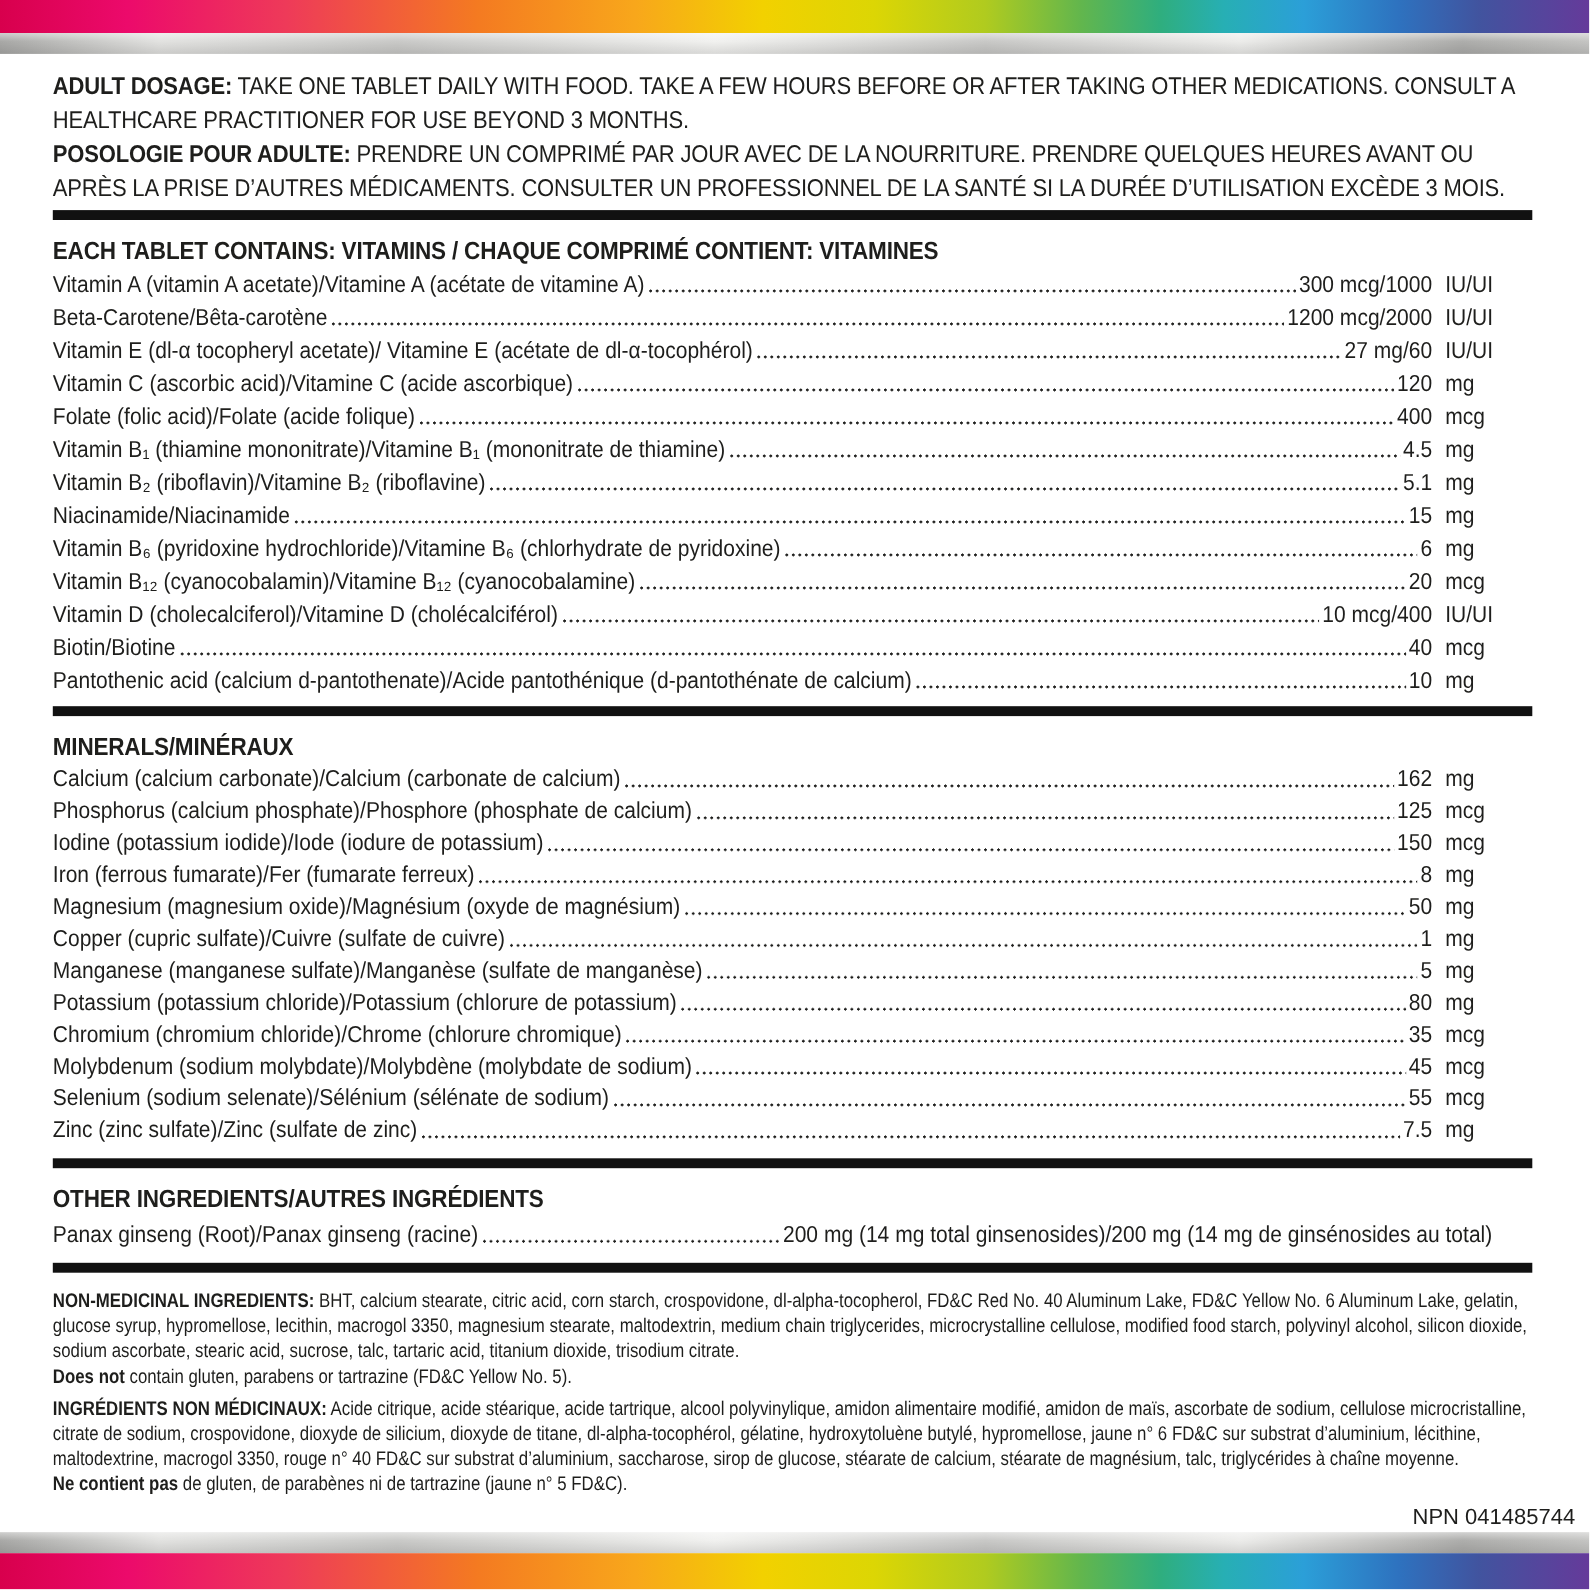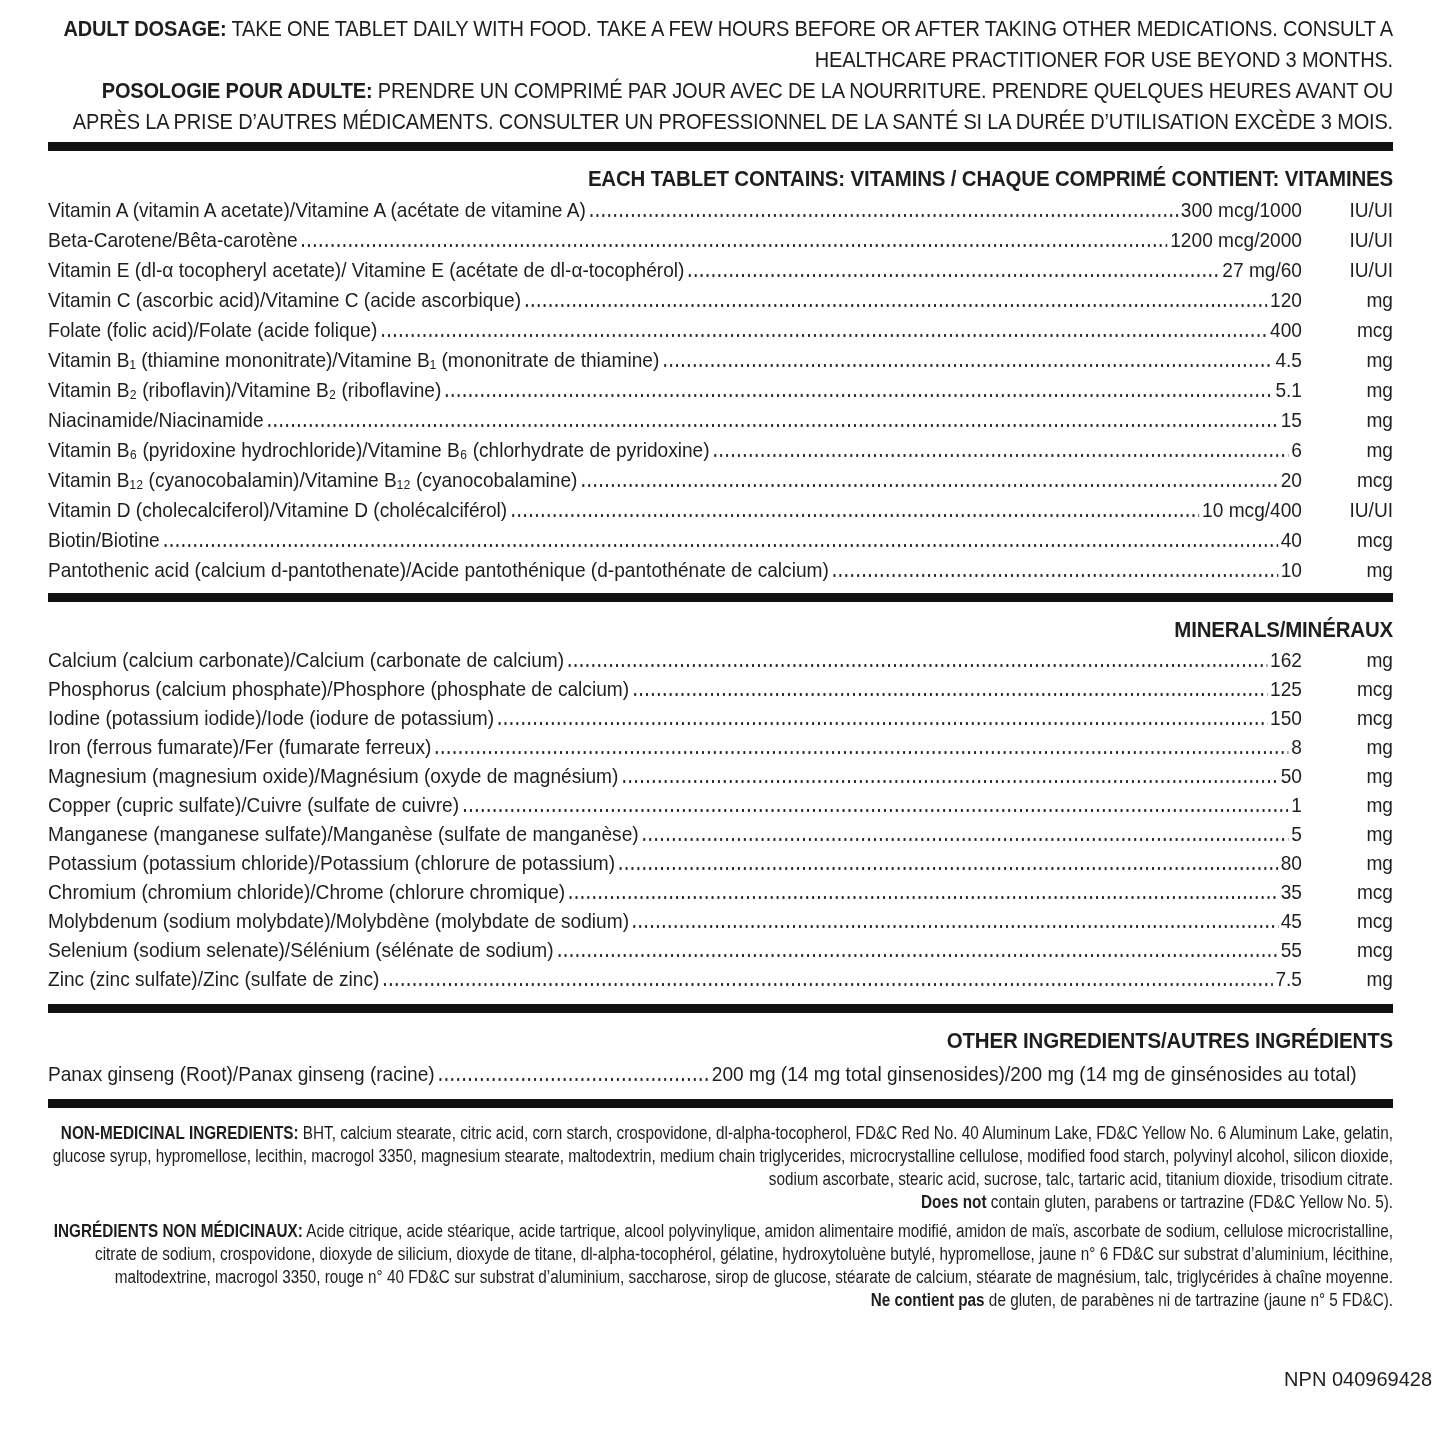--- a/index.html
+++ b/index.html
@@ -3,21 +3,21 @@
 <meta charset="utf-8">
 <style>
   html,body { margin:0; padding:0; background:#ffffff; }
   .label {
     position:relative;
     width:1445px; height:1445px;
     background:#ffffff;
     color:#1e1e1c;
     font-family:"Liberation Sans","DejaVu Sans",sans-serif;
     overflow:hidden;
-    display:flex; text-align:right;
+    display:flex; flex-direction:column;
   }
   .rainbow { flex:0 0 auto; height:30px; }
   .rainbow.bottom { height:33px; }
   .silver { flex:0 0 auto; height:19px; }
   .content { flex:1 1 auto; padding:0 52px 0 48px; overflow:hidden; }
 
   
   .cx91 { width:109.89%; transform:scaleX(0.91); transform-origin:0 0; }
   .cx85 { width:117.65%; transform:scaleX(0.85); transform-origin:0 0; }
 
@@ -276,18 +276,18 @@
 
     <div class="fine cx85">
       <p><b>NON-MEDICINAL INGREDIENTS:</b><span> BHT, calcium stearate, citric acid, corn starch, crospovidone, dl-alpha-tocopherol, FD&amp;C Red No. 40 Aluminum Lake, FD&amp;C Yellow No. 6 Aluminum Lake, gelatin, glucose syrup, hypromellose, lecithin, macrogol 3350, magnesium stearate, maltodextrin, medium chain triglycerides, microcrystalline cellulose, modified food starch, polyvinyl alcohol, silicon dioxide, sodium ascorbate, stearic acid, sucrose, talc, tartaric acid, titanium dioxide, trisodium citrate.</span></p>
       <p><b>Does not</b><span> contain gluten, parabens or tartrazine (FD&amp;C Yellow No. 5).</span></p>
       <p class="frp"><b>INGRÉDIENTS NON MÉDICINAUX:</b><span> Acide citrique, acide stéarique, acide tartrique, alcool polyvinylique, amidon alimentaire modifié, amidon de maïs, ascorbate de sodium, cellulose microcristalline, citrate de sodium, crospovidone, dioxyde de silicium, dioxyde de titane, dl-alpha-tocophérol, gélatine, hydroxytoluène butylé, hypromellose, jaune n° 6 FD&amp;C sur substrat d’aluminium, lécithine, maltodextrine, macrogol 3350, rouge n° 40 FD&amp;C sur substrat d’aluminium, saccharose, sirop de glucose, stéarate de calcium, stéarate de magnésium, talc, triglycérides à chaîne moyenne.</span></p>
       <p><b>Ne contient pas</b><span> de gluten, de parabènes ni de tartrazine (jaune n° 5 FD&amp;C).</span></p>
     </div>
 
   </div>
 
-  <div class="npn">NPN 040969428</div>
+  <div class="npn">NPN 041485744</div>
 
   <div class="silver bottom" style="background: linear-gradient(rgba(255, 255, 255, 0.45), rgba(255, 255, 255, 0) 40%, rgba(0, 0, 0, 0.1)), linear-gradient(90deg, rgb(168, 168, 166) 0%, rgb(226, 226, 224) 10%, rgb(201, 201, 199) 25%, rgb(241, 241, 239) 45%, rgb(200, 200, 198) 62%, rgb(236, 236, 234) 78%, rgb(173, 173, 171) 92%, rgb(196, 196, 194) 100%);"></div>
   <div class="rainbow bottom" style="background: linear-gradient(90deg, rgb(216, 0, 77) 0%, rgb(236, 10, 107) 8%, rgb(238, 58, 89) 18%, rgb(244, 122, 33) 30%, rgb(248, 167, 27) 40%, rgb(242, 209, 0) 48%, rgb(220, 214, 4) 55%, rgb(176, 203, 31) 62%, rgb(98, 182, 77) 68%, rgb(47, 174, 126) 73%, rgb(39, 175, 180) 77%, rgb(43, 159, 216) 82%, rgb(46, 114, 191) 88%, rgb(65, 84, 159) 93%, rgb(101, 58, 154) 100%);"></div>
 
 </div>
 
 </body></html>

